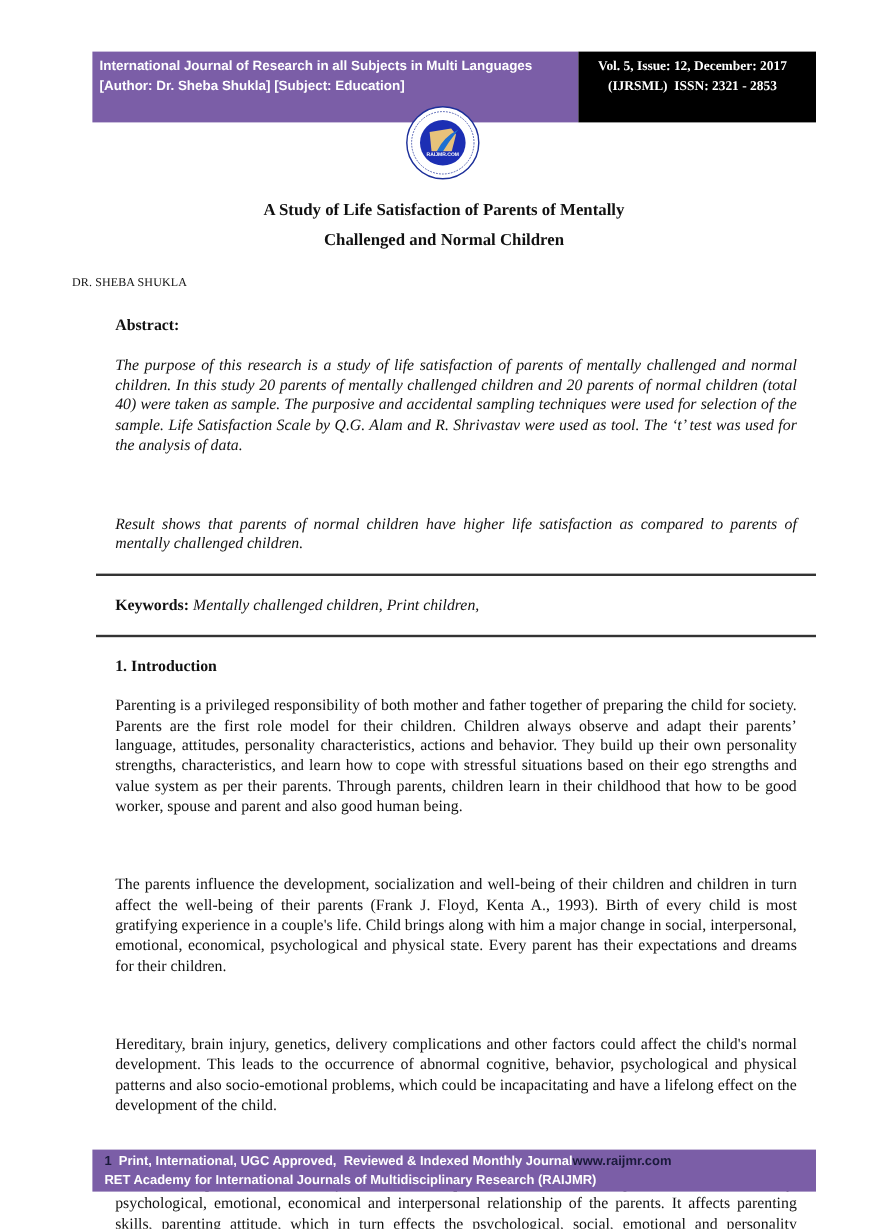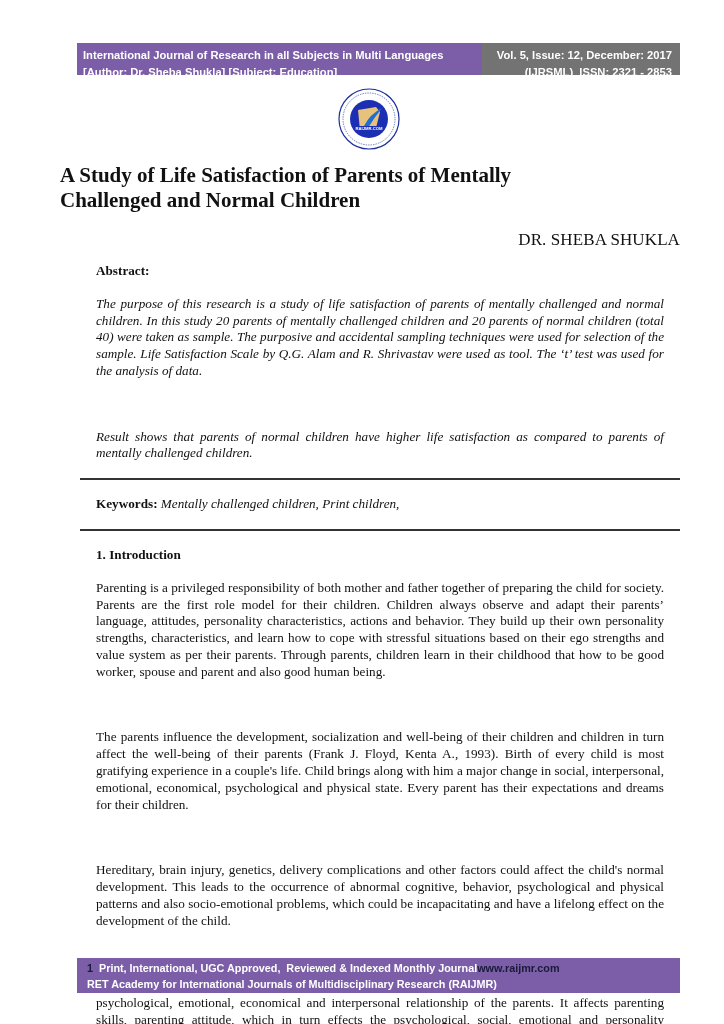--- a/index.html
+++ b/index.html
@@ -1,23 +1,23 @@
 <!DOCTYPE html>
 <html><head>
 <meta charset="utf-8">
 <style>
   html, body { margin: 0; padding: 0; background: #ffffff; }
   body { width: 724px; height: 1024px; position: relative; overflow: hidden; font-family: "Liberation Serif", serif; color: #111; }
-  .header { position: absolute; left: 77px; top: 43px; width: 603px; height: 32px; display: flex; }
+  .header { position: absolute; left: 77px; top: 43px; width: 603px; height: 59px; display: flex; }
   .header-left { background: #7b5ea7; width: 405px; height: 100%; color: #fff; font-family: "Liberation Sans", sans-serif; font-weight: bold; font-size: 11.2px; line-height: 17px; padding: 4px 0 0 6px; box-sizing: border-box; }
-  .header-right { background: #737373; flex: 1; height: 100%; color: #fff; font-family: Liberation Sans, sans-serif; font-weight: bold; font-size: 11.2px; line-height: 17px; padding: 4px 8px 0 0; box-sizing: border-box; text-align: right; }
+  .header-right { background: #000000; flex: 1; height: 100%; color: #fff; font-family: Liberation Serif, serif; font-weight: bold; font-size: 11.2px; line-height: 17px; padding: 4px 8px 0 0; box-sizing: border-box; text-align: center; }
   .header-right div:nth-child(2) { padding-right: 0; }
   .logo { position: absolute; left: 338px; top: 88px; width: 62px; height: 62px; }
-  .title { position: absolute; left: 60px; width: 620px; top: 163px; font-weight: bold; font-size: 21px; line-height: 25px; }
-  .author { position: absolute; left: 60px; width: 620px; top: 230px; text-align: right; font-size: 17px; letter-spacing: 0.1px; }
+  .title { position: absolute; left: 60px; width: 620px; top: 163px; text-align: center; font-weight: bold; font-size: 14px; line-height: 25px; }
+  .author { position: absolute; left: 60px; width: 620px; top: 230px; text-align: left; font-size: 10px; letter-spacing: 0.1px; }
   .content { position: absolute; left: 80px; width: 600px; top: 247px; font-size: 13.2px; line-height: 16.8px; }
   .content p { margin: 16px; text-align: justify; }
   .abstract-head { font-weight: bold; }
   .italic { font-style: italic; }
   .gap { height: 16.8px; }
   .rule { border-top: 2px solid #333; margin: 8px 0 5px 0; }
   .kw-label { font-weight: bold; }
   .section-head { font-weight: bold; margin-top: 4px; }
   .footer { position: absolute; left: 77px; top: 958px; width: 603px; height: 35px; background: #7b5ea7; color: #fff; font-family: "Liberation Sans", sans-serif; font-weight: bold; font-size: 10.8px; line-height: 16px; box-sizing: border-box; padding: 2px 10px 0 10px; }
   .footer-row1 { display: flex; }

